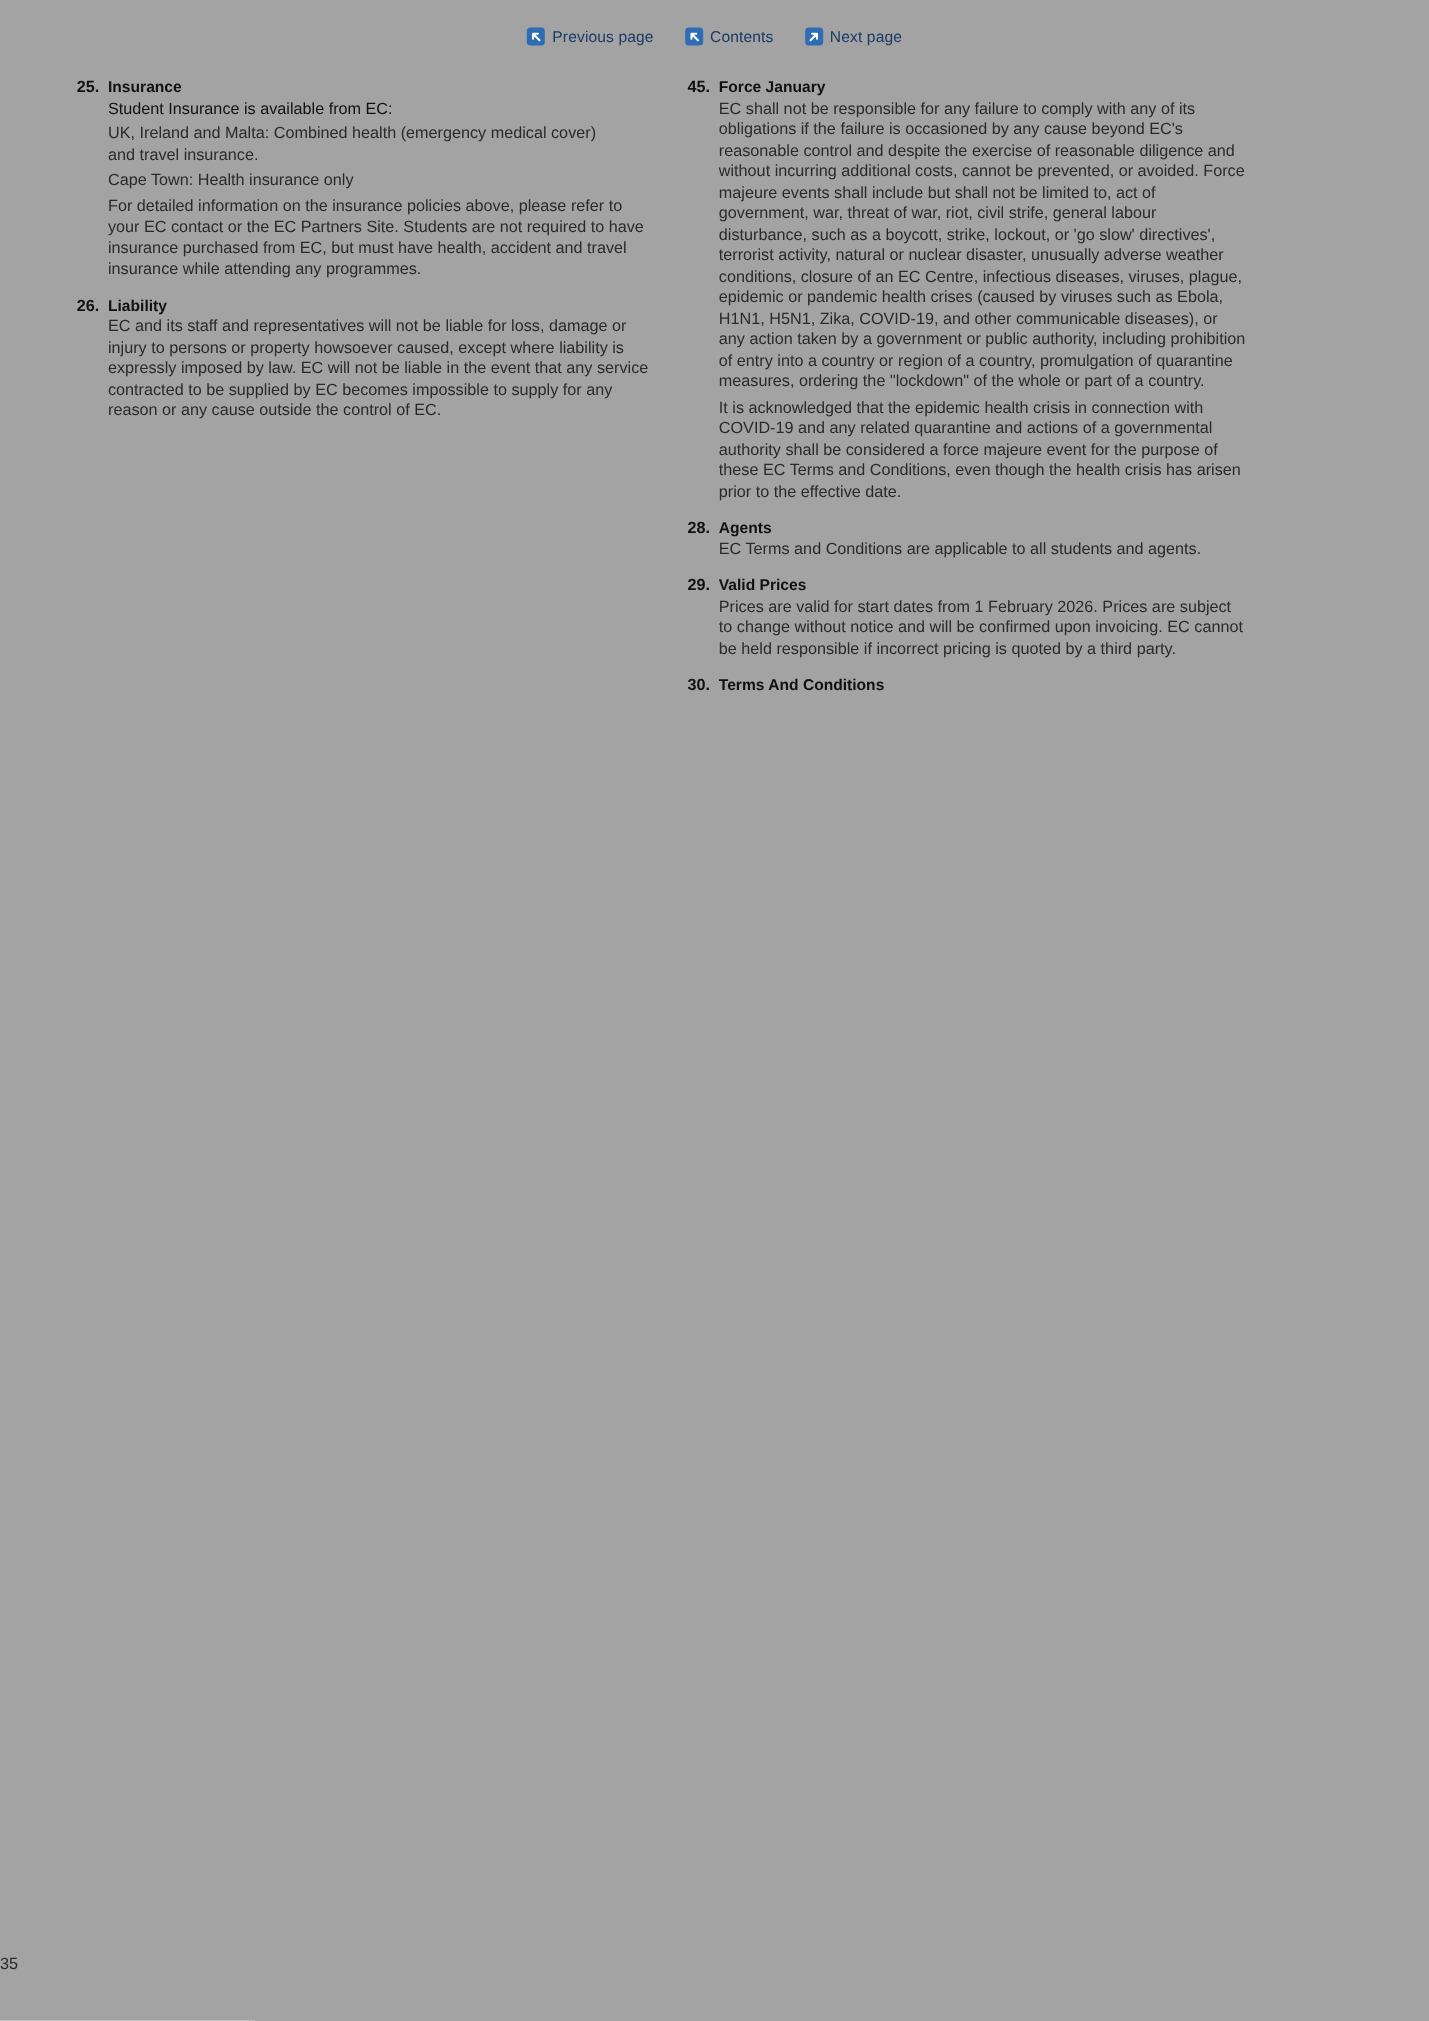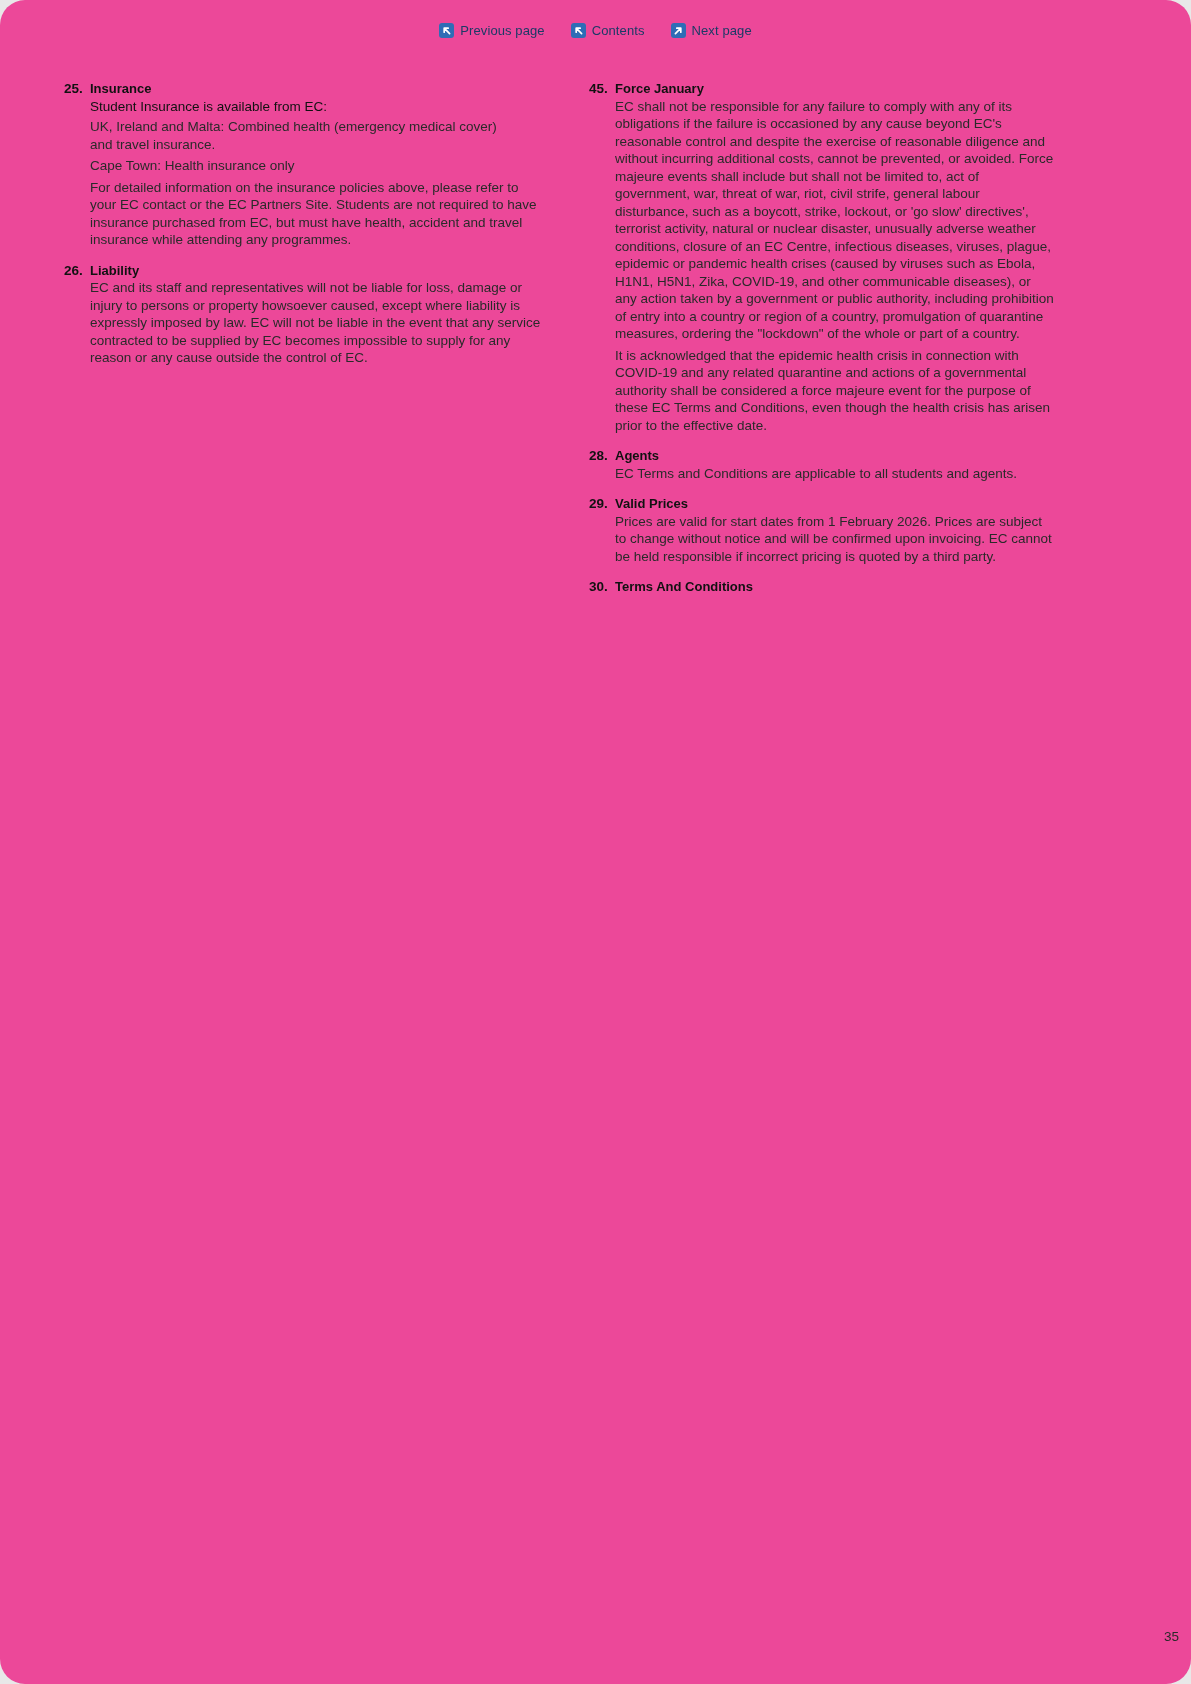--- a/index.html
+++ b/index.html
@@ -1,25 +1,24 @@
 <!DOCTYPE html>
 <html><head>
 <meta charset="utf-8">
 <style>
   * { margin:0; padding:0; box-sizing:border-box; }
   html,body { background:#e8e8e8; }
   .page {
     position:relative;
     width:1191px; height:1684px;
     margin:0 auto;
-    background:#ec4899;
+    background:#a3a3a3;
     font-family:"Liberation Sans", sans-serif;
     color:#2a2a2a;
     overflow:hidden;
-    border-radius:25px;
   }
   
   .topnav {
     position:absolute; top:22px; left:0; right:0;
     display:flex; justify-content:center; align-items:center; gap:26px;
     height:16px;
   }
   .navitem {
     display:flex; align-items:center; gap:6px;
     cursor:pointer;
@@ -28,22 +27,22 @@
   }
   .navicon {
     width:15px; height:15px; border-radius:3px;
     background:#2e6db6;
     display:flex; align-items:center; justify-content:center;
     flex:0 0 auto;
   }
   .navicon svg { display:block; }
   
   .content {
-    position:absolute; top:80px; left:64px;
-    display:grid; grid-template-columns:481px 466px; column-gap:44px;
+    position:absolute; top:64px; left:64px;
+    display:grid; grid-template-columns:481px 466px; column-gap:28px;
   }
   .section {
     display:grid; grid-template-columns:26px 1fr;
     margin-bottom:13px;
   }
   .sec-num {
     font-weight:bold; color:#111111;
     font-size:13.5px; line-height:17.5px;
   }
   .sec-body { min-width:0; }
@@ -54,22 +53,22 @@
   .para {
     font-size:13.5px; line-height:17.5px;
     color:#2a2a2a;
     margin:0 0 4px 0;
     white-space:pre-line;
   }
   .para.bold { font-weight:normal; color:#111111; margin-bottom:3px; }
   .para:last-child { margin-bottom:0; }
   
   .pagenum {
-    position:absolute; top:1629px; left:0; right:12px;
-    text-align:right;
+    position:absolute; top:1629px; left:0; right:0;
+    text-align:left;
     font-size:13.5px; color:#2a2a2a;
   }
 </style>
 </head>
 <body>
 
 <div class="page">
 
   <div class="topnav">
     <div class="navitem">

